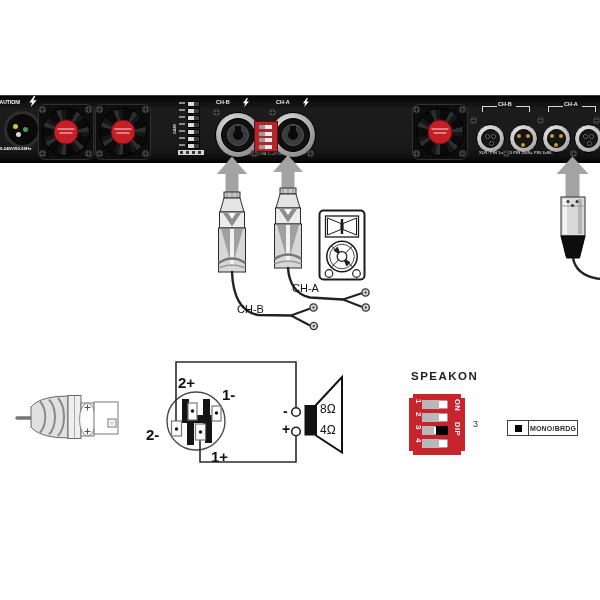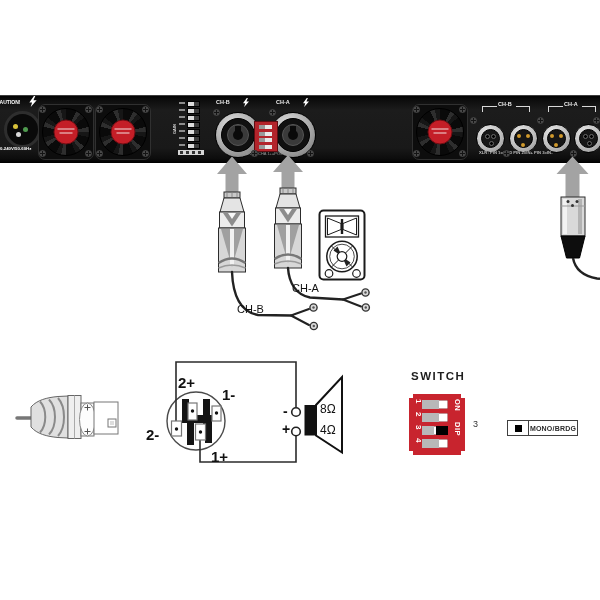--- a/index.html
+++ b/index.html
@@ -346,21 +346,21 @@
 
   <div class="lbl" style="left:178px;top:374px;font-size:15px;font-weight:600;">2+</div>
   <div class="lbl" style="left:222px;top:386px;font-size:15px;font-weight:600;">1-</div>
   <div class="lbl" style="left:146px;top:426px;font-size:15px;font-weight:600;">2-</div>
   <div class="lbl" style="left:211px;top:448px;font-size:15px;font-weight:600;">1+</div>
   <div class="lbl" style="left:283px;top:403px;font-size:14px;font-weight:bold;">-</div>
   <div class="lbl" style="left:282px;top:421px;font-size:14px;font-weight:bold;">+</div>
   <div class="lbl" style="left:320px;top:402px;font-size:12px;text-align:center;">8Ω</div>
   <div class="lbl" style="left:320px;top:423px;font-size:12px;">4Ω</div>
 
-  <div class="lbl" style="left:411px;top:370px;font-size:11.5px;font-weight:bold;letter-spacing:1.5px;color:#1e1e1e;">SWITCH</div>
+  <div class="lbl" style="left:411px;top:370px;font-size:11.5px;font-weight:bold;letter-spacing:1.5px;color:#1e1e1e;">SPEAKON</div>
 
   <div id="bdip" class="abs">
     <span class="notch" style="left:-1px;top:-1px;"></span>
     <span class="notch" style="right:-1px;top:-1px;"></span>
     <span class="notch" style="left:-1px;bottom:-1px;"></span>
     <span class="notch" style="right:-1px;bottom:-1px;"></span>
     <span class="dipnum" style="left:12.5px;top:5px;">1</span>
     <span class="dipnum" style="left:12.5px;top:18px;">2</span>
     <span class="dipnum" style="left:12.5px;top:31px;">3</span>
     <span class="dipnum" style="left:12.5px;top:44px;">4</span>

